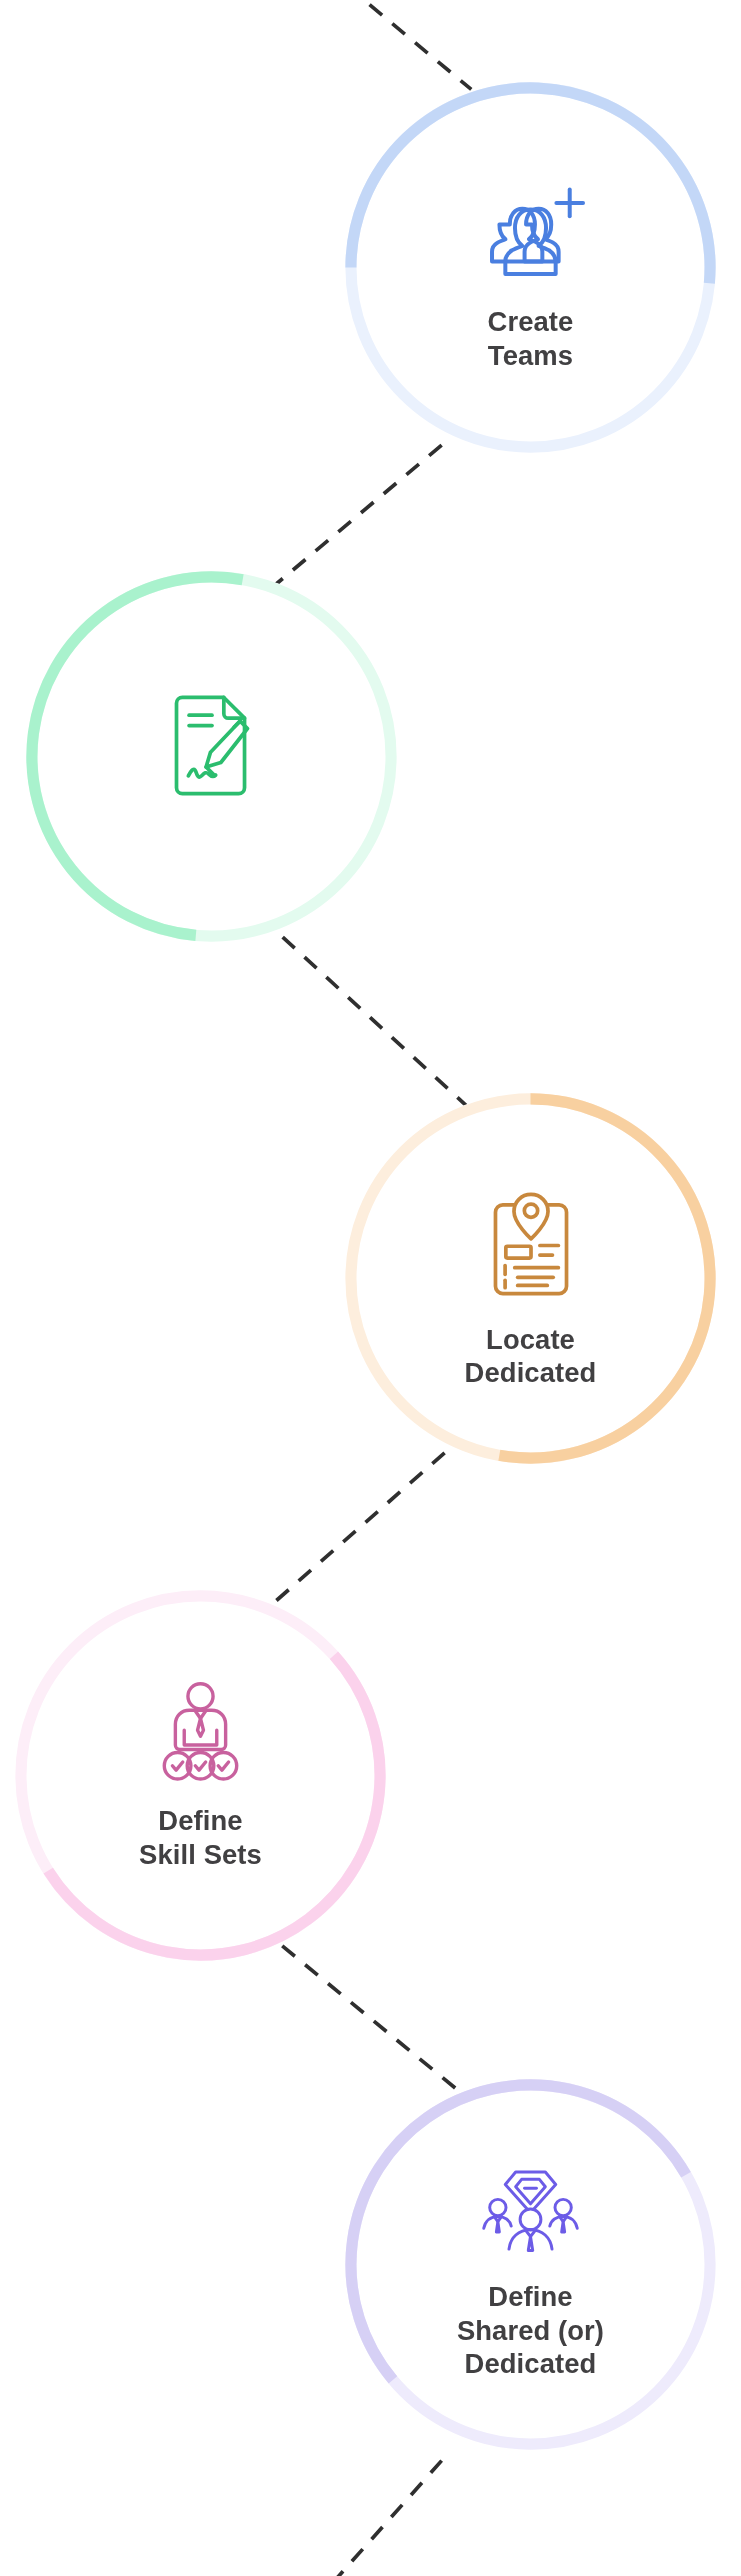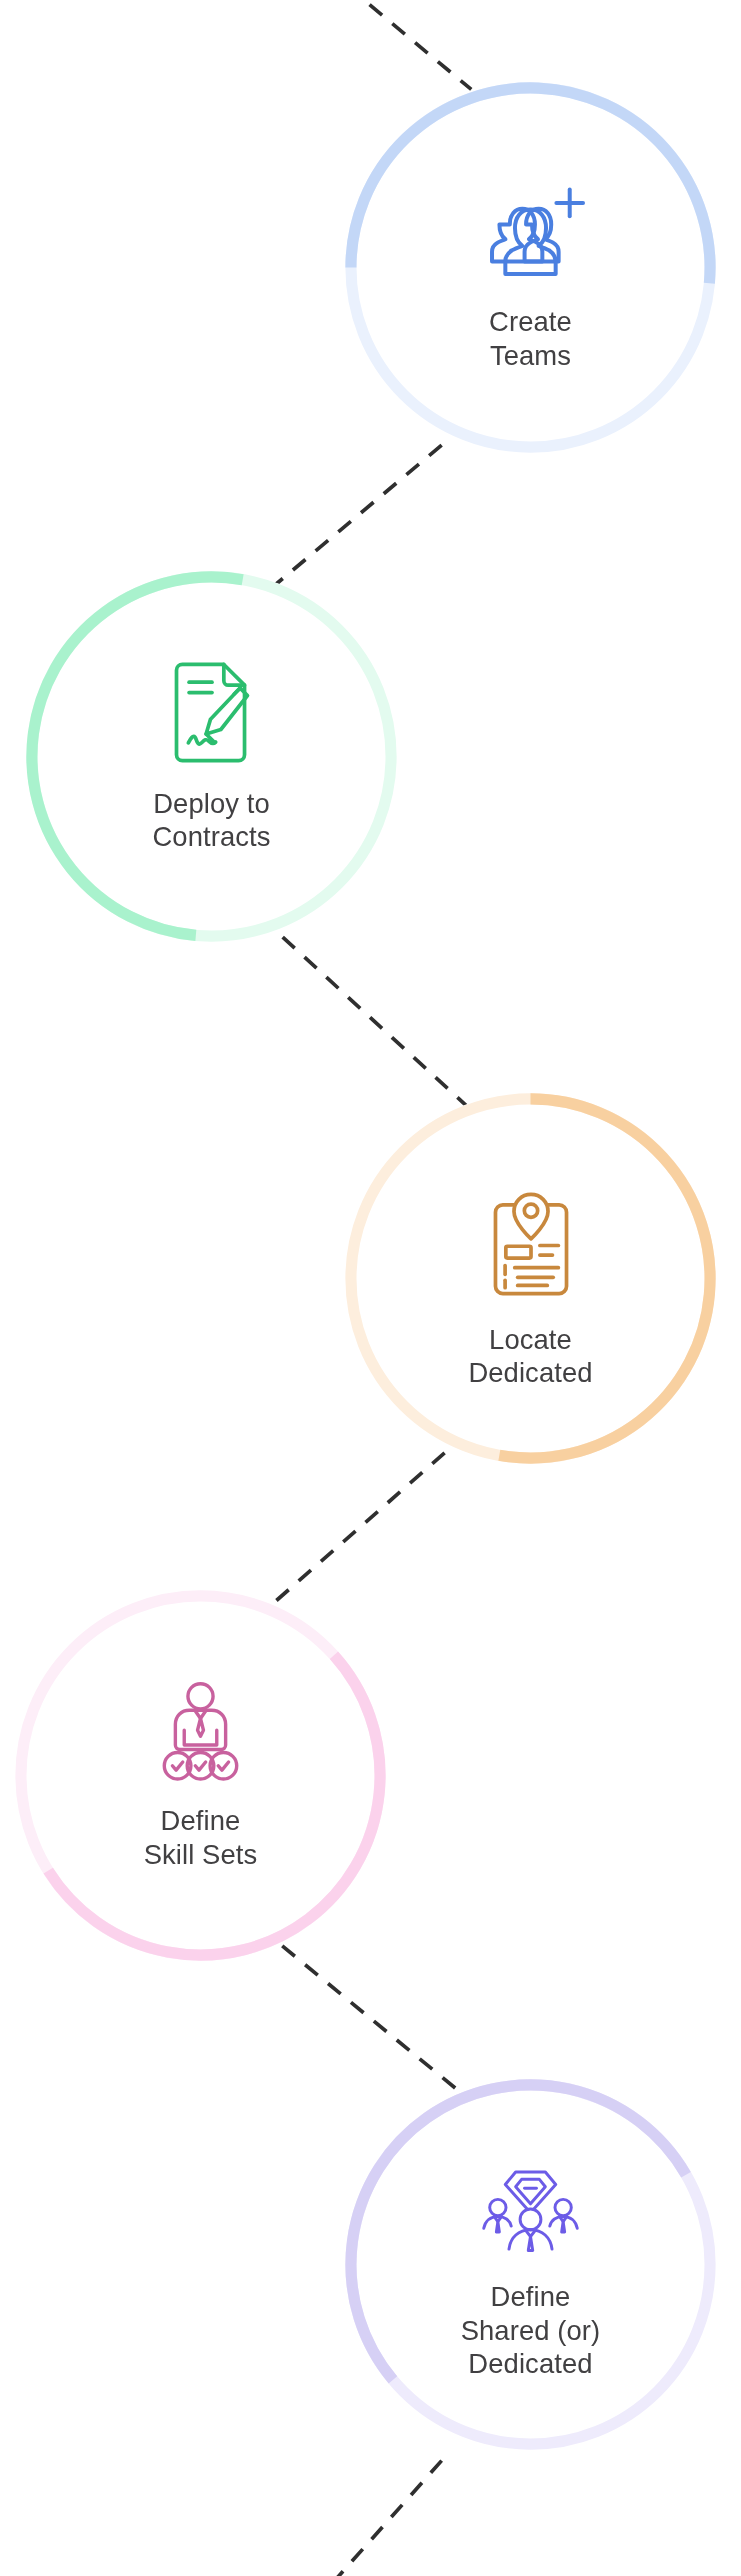--- a/index.html
+++ b/index.html
@@ -56,21 +56,21 @@
   }
   .step-icon {
     display: block;
     margin-bottom: 22px;
   }
   .step-label {
     font-size: 27.4px;
     line-height: 1.22;
     color: #414042;
     text-align: center;
-    font-weight: 400;
+    font-weight: 700;
     letter-spacing: 0.1px;
     white-space: pre-line;
   }
   
   .node-1 { left: 345px; top: 82px; }
   .node-2 { left:  26px; top: 571px; }
   .node-3 { left: 345px; top: 1093px; }
   .node-4 { left:  15px; top: 1590px; }
   .node-5 { left: 345px; top: 2079px; }
 
@@ -130,22 +130,20 @@
         <line x1="31" y1="30" x2="62" y2="30"></line>
         <line x1="31" y1="44" x2="62" y2="44"></line>
 
         <path d="M110 48l-10-10-40 42-6 20 20-6z"></path>
 
         <path d="M54 100l10 10"></path>
         <path d="M100 38l-8 8"></path>
 
         <path d="M30 112c4-8 8-12 10-6s4 10 8 6 6-6 10-2 6 4 9 1"></path>
       </svg>
-      <div class="step-label">Deploy to
-Contracts</div>
     </div>
   </div>
 
   <div class="step-node node-3">
     <svg class="ring-svg" viewBox="0 0 500 500" xmlns="http://www.w3.org/2000/svg">
       <circle class="ring-faint" cx="250" cy="250" r="242" fill="none" stroke="#fdeedd" stroke-width="15"></circle>
       <path class="ring-arc" d="M 250.00 8.00 A 242 242 0 1 1 207.98 488.32" fill="none" stroke="#f8d0a0" stroke-width="15" stroke-linecap="butt"></path>
     </svg>
     <div class="step-inner">
       <svg class="step-icon" width="86" height="111" viewBox="0 0 116 150" xmlns="http://www.w3.org/2000/svg" fill="none" stroke="#c8883d" stroke-width="5" stroke-linecap="round" stroke-linejoin="round">

